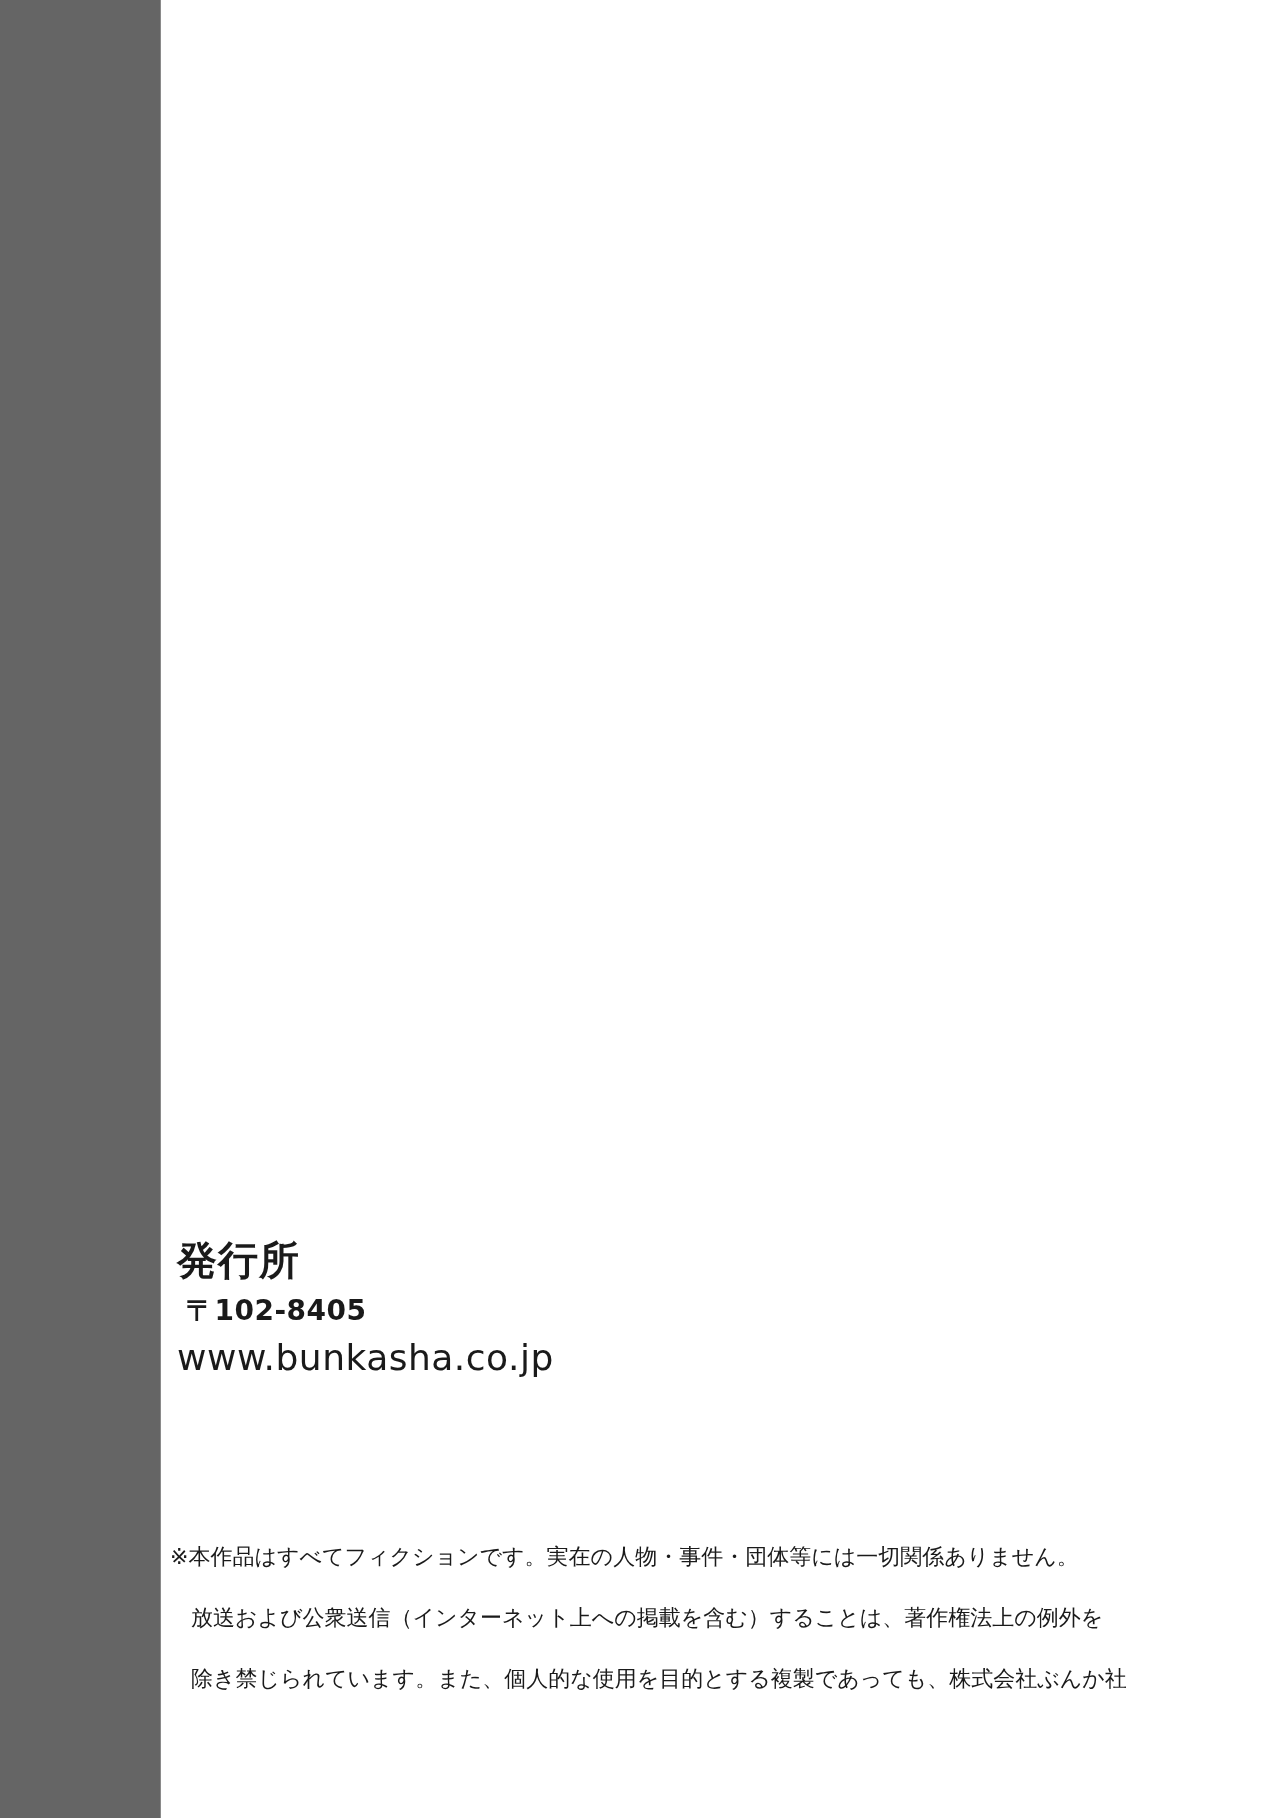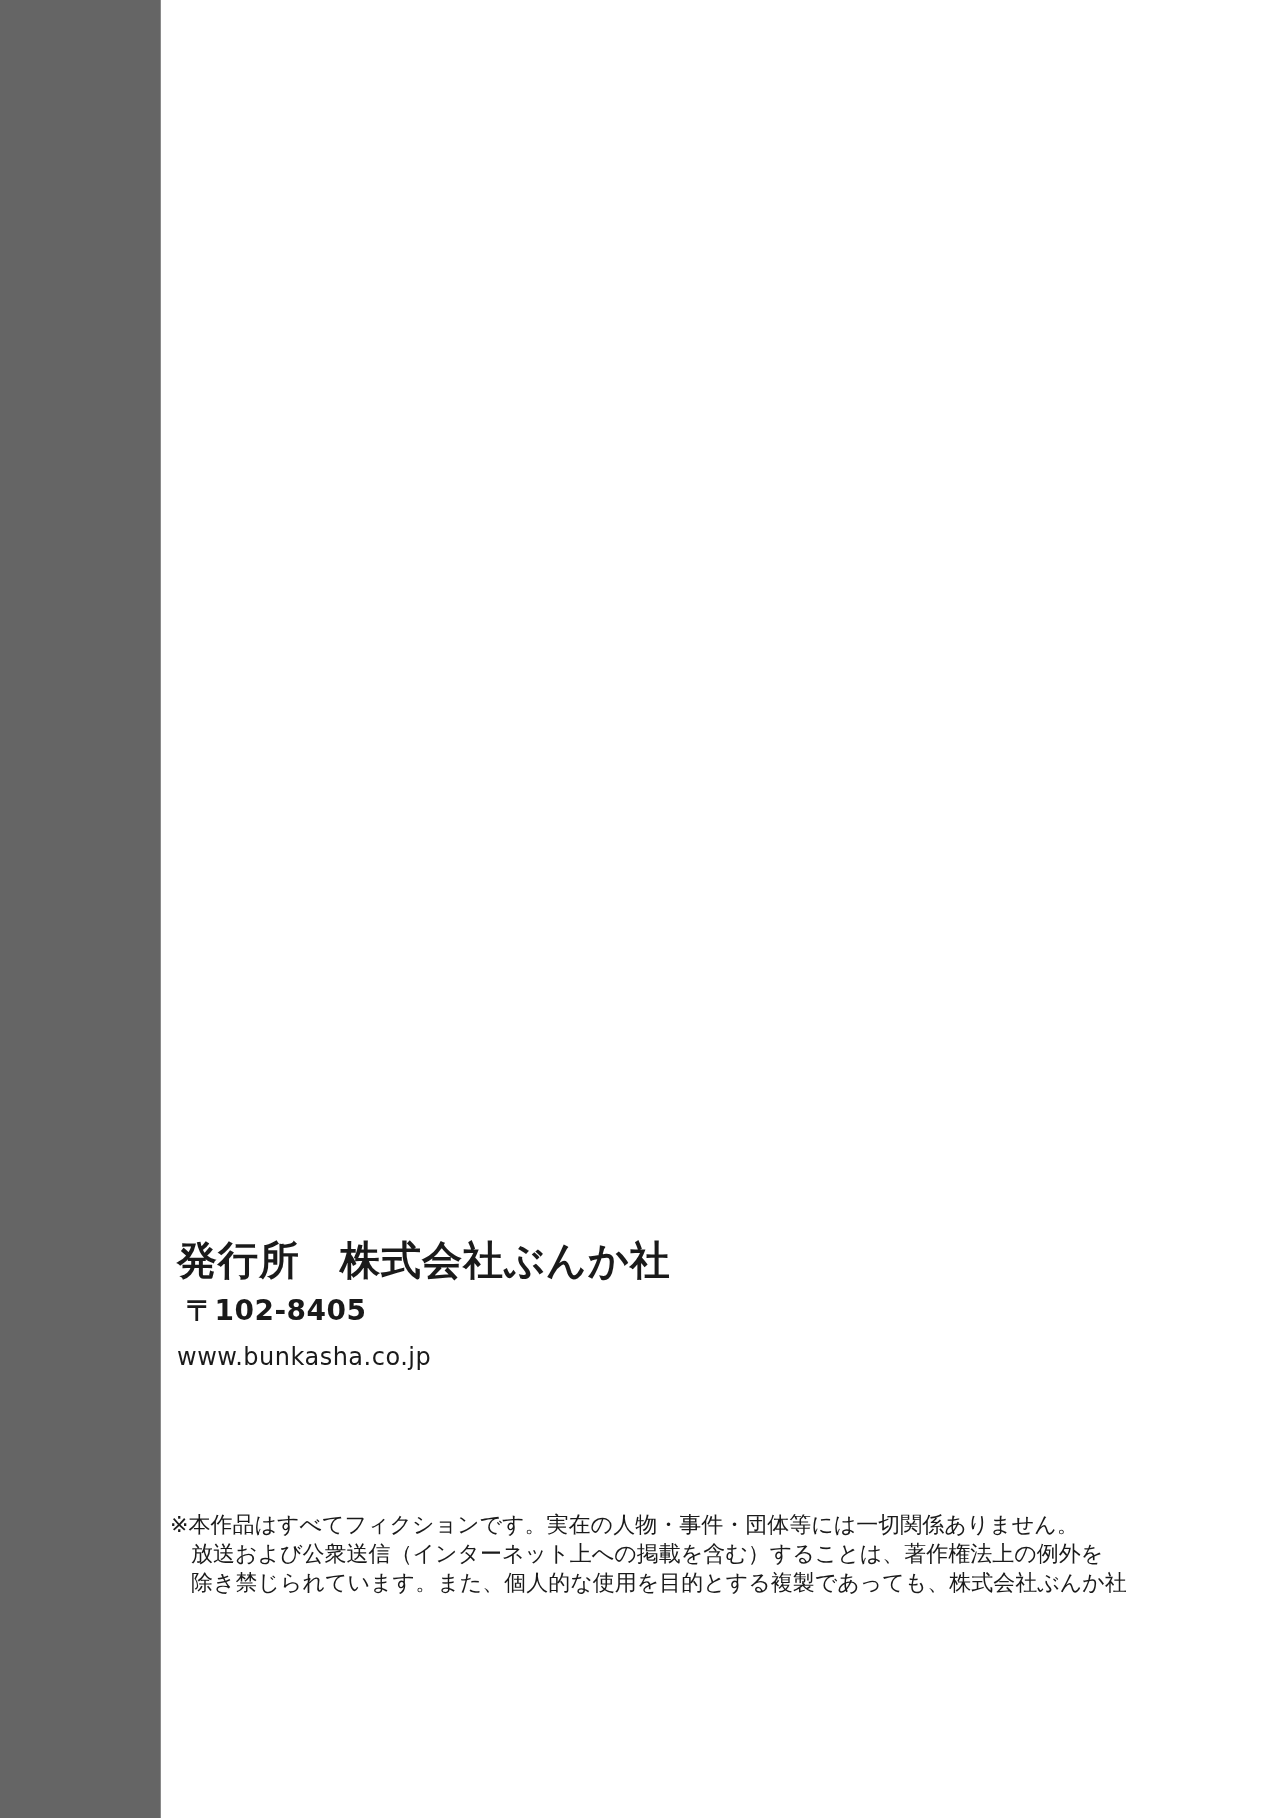--- a/index.html
+++ b/index.html
@@ -52,51 +52,51 @@
     font-size: 27px;
     line-height: 47px;
     letter-spacing: 0.5px;
   }
   .postal-code {
     padding-left: 9px;
     font-size: 28px;
     font-weight: bold;
   }
   .website {
-    font-size: 24px;
+    font-size: 36px;
   }
 
   
   .notices {
     position: absolute;
     left: 10px;
     top: 1510px;
     width: 940px;
     font-size: 22px;
     line-height: 29px;
     letter-spacing: 0;
     white-space: nowrap;
   }
   .notice-line {
     height: 29px;
+    margin-top: 32px;
   }
   .notice-line.cont {
     padding-left: 21px;
   }
 </style>
 </head>
 <body>
 
 <div class="stage">
   <div class="paper">
 
     <div class="publisher-block">
       <div class="publisher-line">
         <span>発行所</span>
-        <span>株式会社ぶんか社</span>
       </div>
       <div class="address-lines">
         <div class="postal-code">〒102-8405</div>
         <div class="website">www.bunkasha.co.jp</div>
       </div>
     </div>
 
     <div class="notices">
       <div class="notice-line">※本作品はすべてフィクションです。実在の人物・事件・団体等には一切関係ありません。</div>
       <div class="notice-line cont">放送および公衆送信（インターネット上への掲載を含む）することは、著作権法上の例外を</div>

